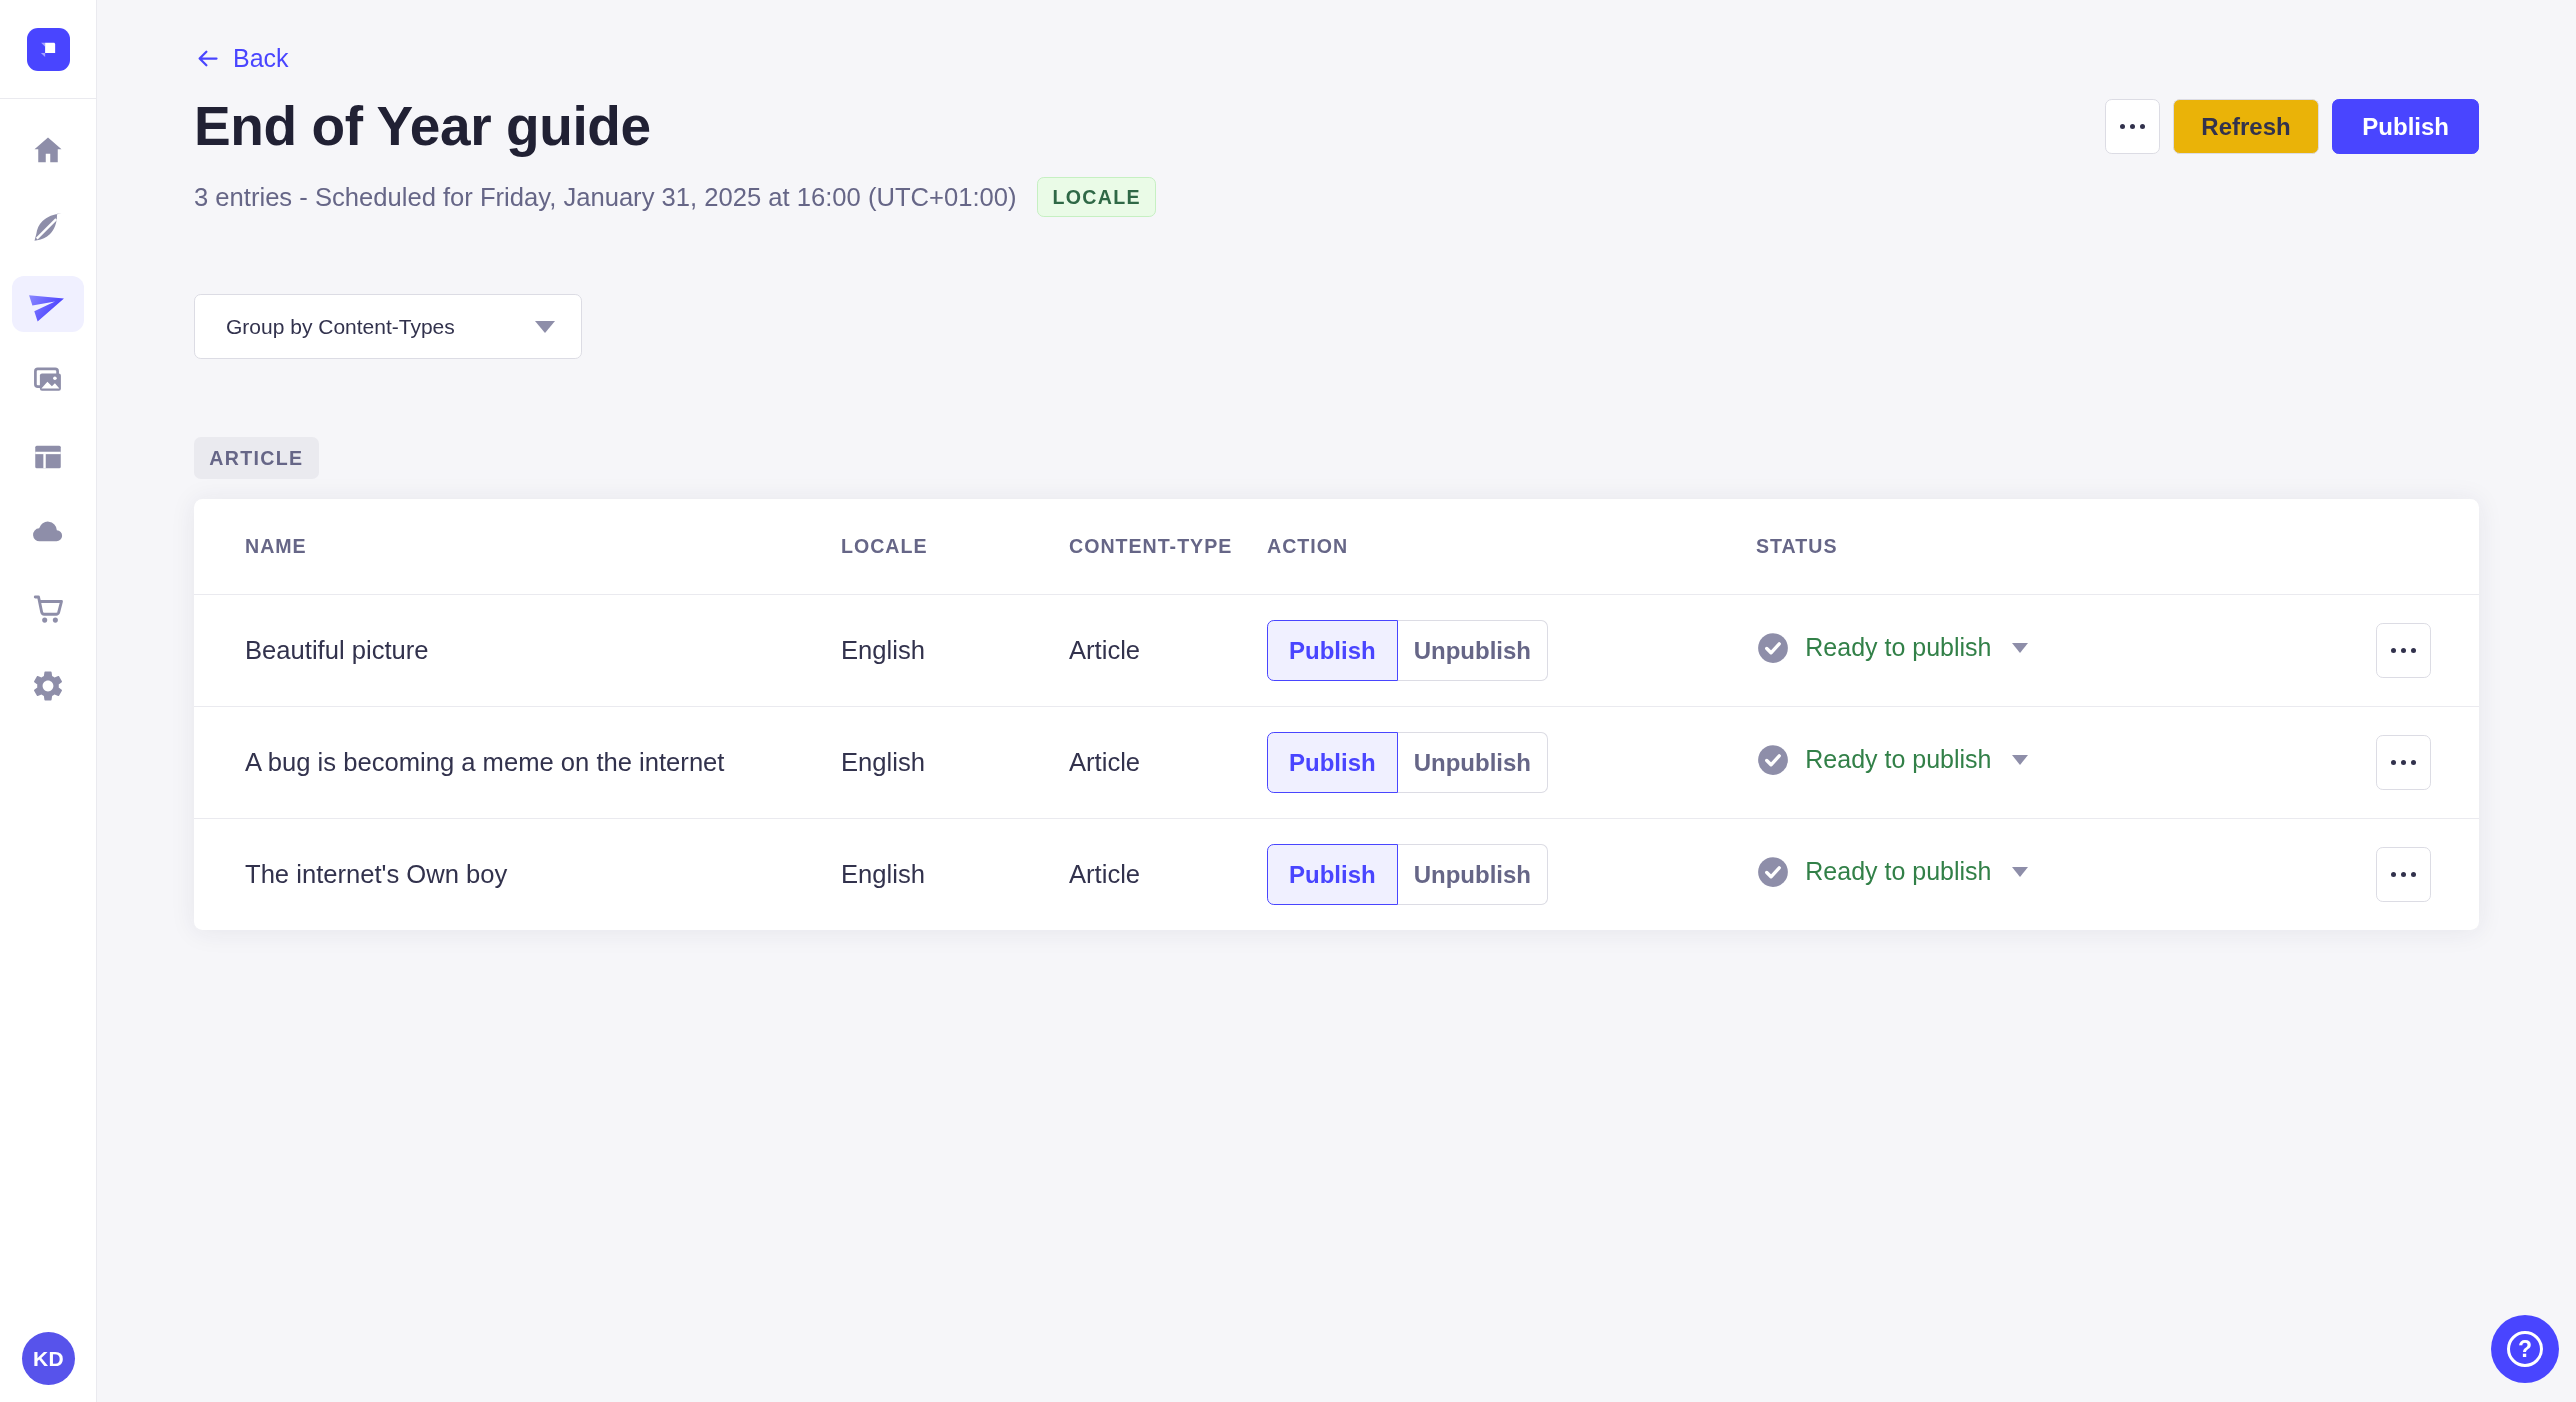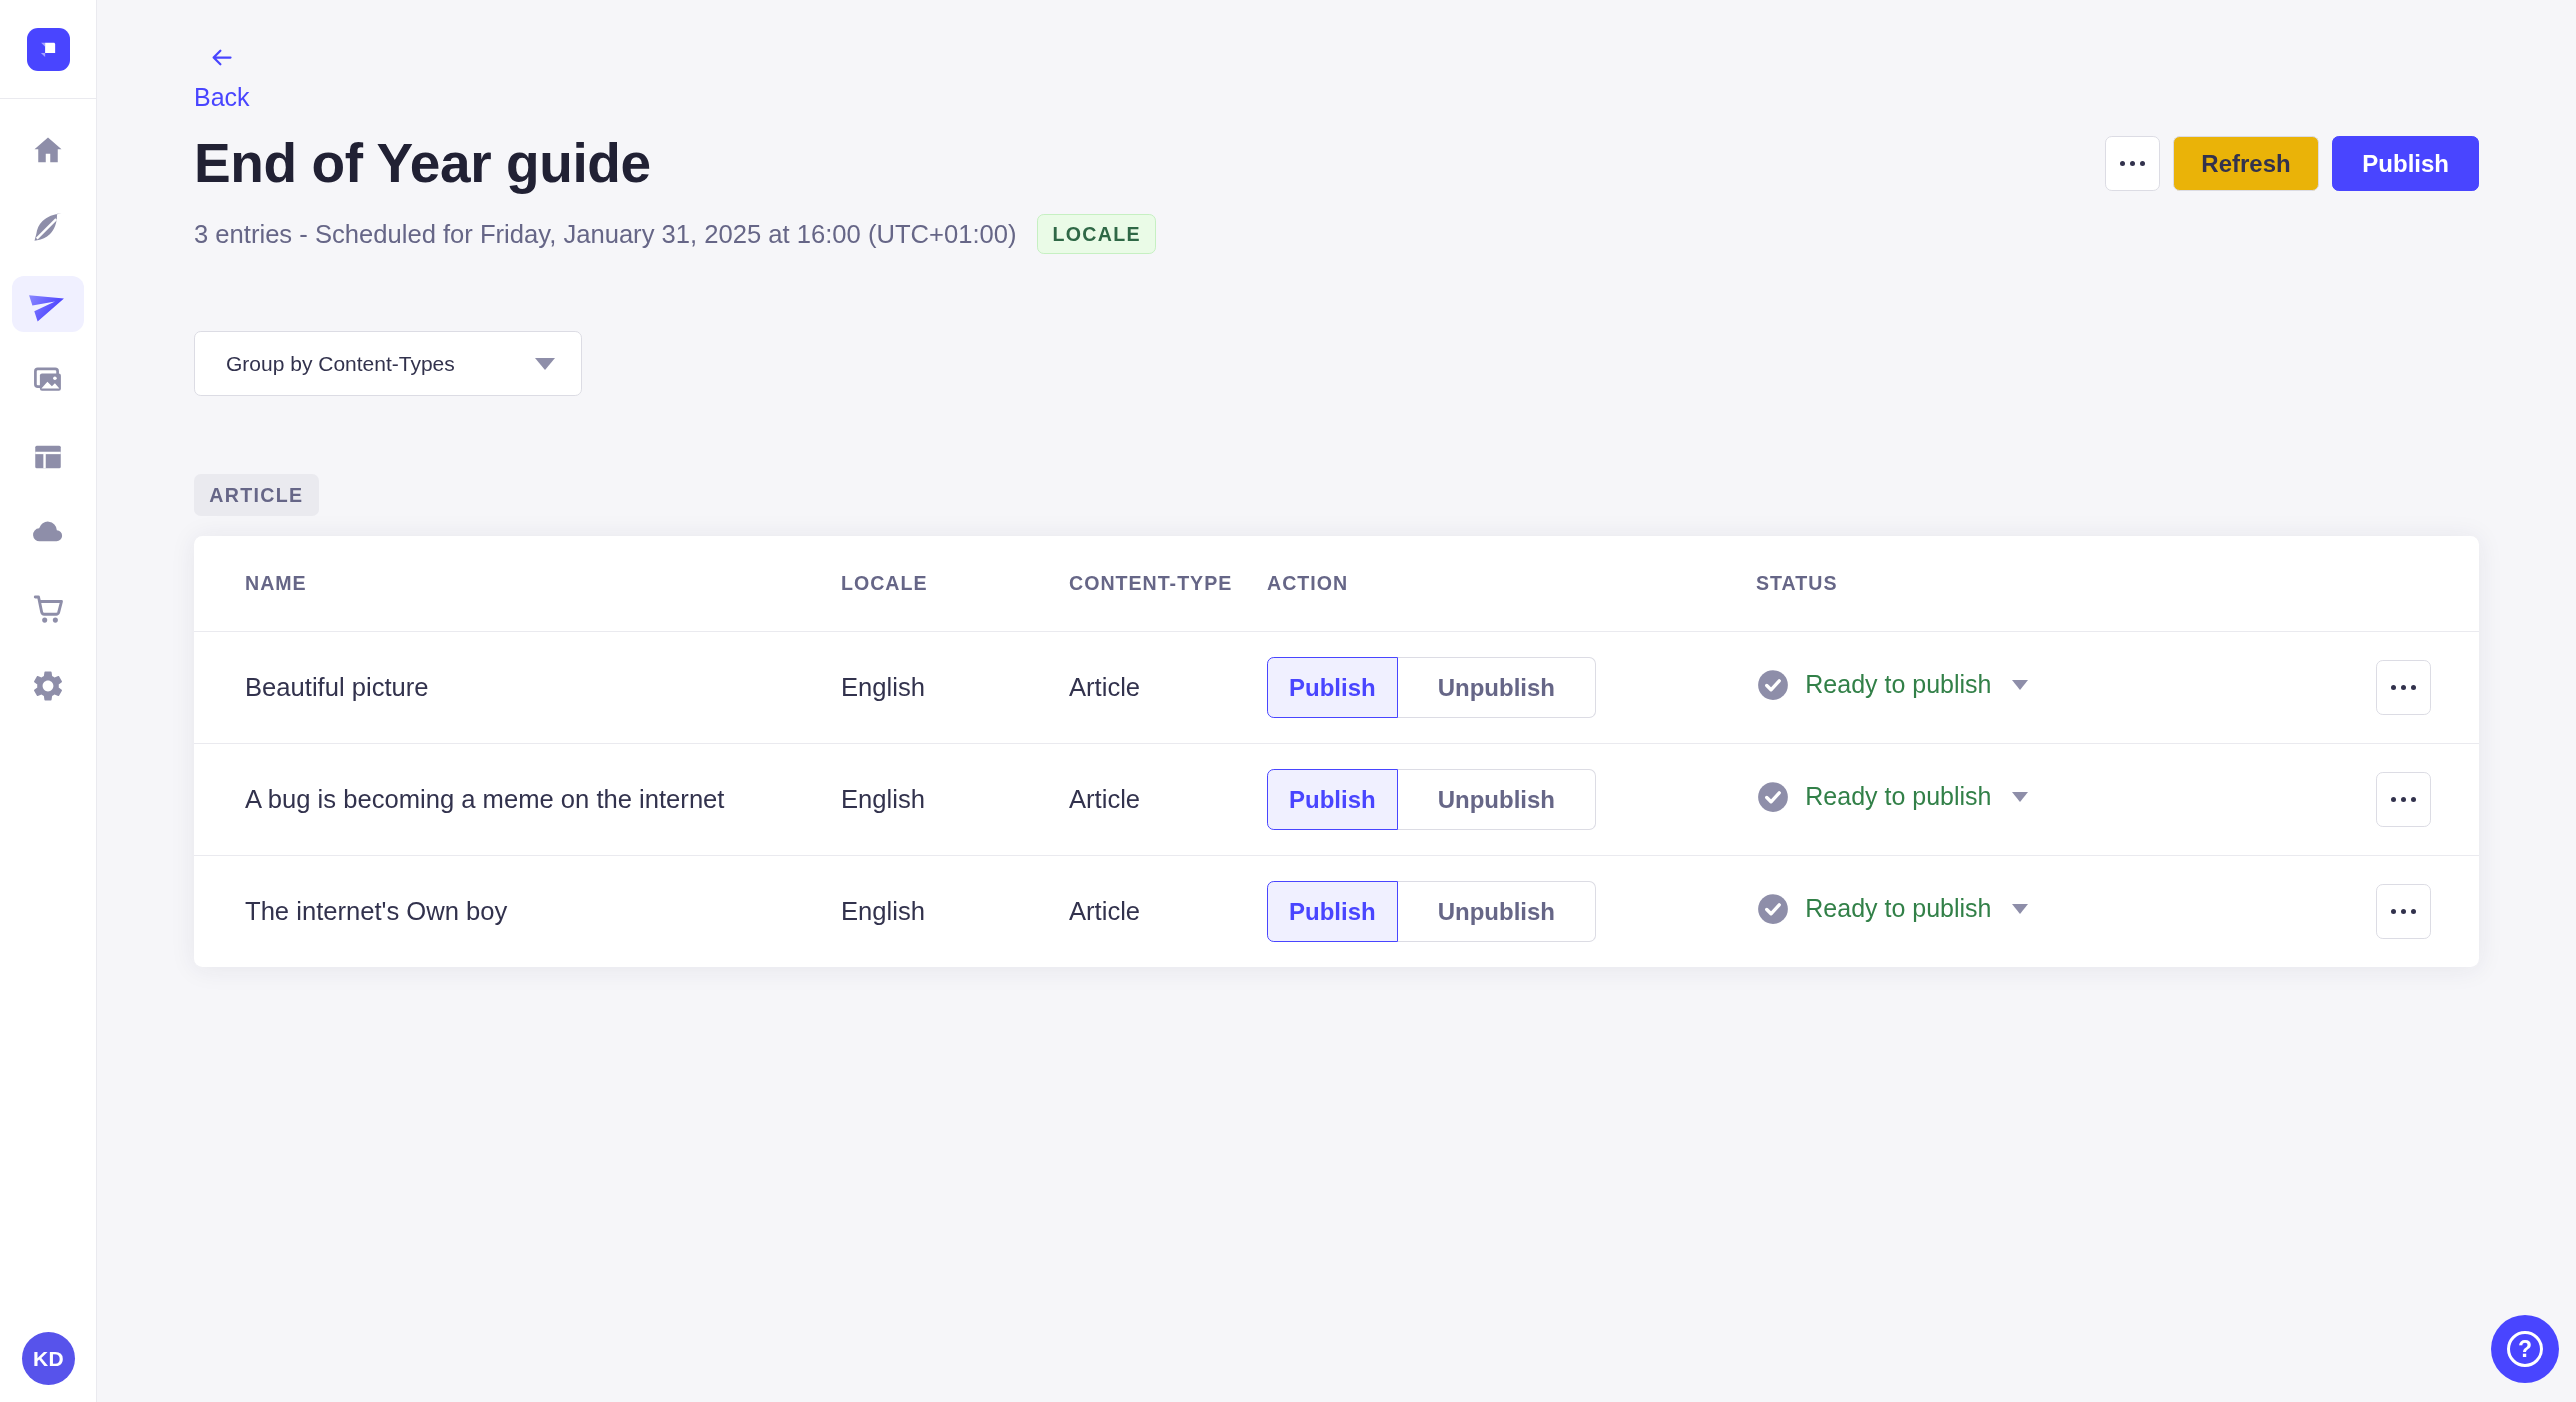--- a/index.html
+++ b/index.html
@@ -41,21 +41,21 @@
     font-size: 21px; font-weight: 700; letter-spacing: 0.4px;
     border: none; cursor: pointer;
   }
 
   
   .main { position: absolute; left: 97px; top: 0; right: 0; bottom: 0; padding: 0 97px; }
 
   .back-row { margin-top: 44px; }
   .back-link {
     display: inline-flex; align-items: center; gap: 12px;
-    color: #4945ff; font-size: 25px; text-decoration: none; cursor: pointer; flex-direction: column;
+    color: #4945ff; font-size: 25px; text-decoration: none; cursor: pointer;
   }
 
   .title-row { margin-top: 19px; display: flex; align-items: flex-start; }
   .title-left { flex: 1; }
   h1.page-title { font-size: 55px; font-weight: 700; color: #212134; letter-spacing: -0.4px; }
   .subtitle-row { margin-top: 19px; display: flex; align-items: center; gap: 20.4px; }
   .subtitle { font-size: 25.6px; color: #666687; }
   .ready-badge {
     display: inline-block; background: #eafbe7; border: 1.7px solid #c6f0c2;
     color: #2f6846; font-size: 19.6px; font-weight: 700; letter-spacing: 1.3px;
@@ -125,21 +125,21 @@
     height: 61px; font-size: 24px; font-weight: 600; cursor: pointer;
     display: inline-flex; align-items: center; justify-content: center;
     font-family: inherit;
   }
   .seg-btn.selected {
     background: #f0f0ff; border: 1.7px solid #4945ff; color: #4945ff;
     border-radius: 6.8px 0 0 6.8px; padding: 0 21px; position: relative; z-index: 1;
   }
   .seg-btn.plain {
     background: #ffffff; border: 0.9px solid #dcdce4; border-left: none;
-    color: #666687; border-radius: 0 6.8px 6.8px 0; padding: 0 40px;
+    color: #666687; border-radius: 0 6.8px 6.8px 0; padding: 0 16px;
   }
 
   .status-trigger {
     display: inline-flex; align-items: center; gap: 15.3px;
     background: transparent; border: none; cursor: pointer; font-family: inherit;
   }
   .status-text { font-size: 25px; font-weight: 400; color: #328048; }
   .status-trigger .caret.small { margin-left: 5.1px; }
 
   .more-cell { display: flex; justify-content: flex-end; }

